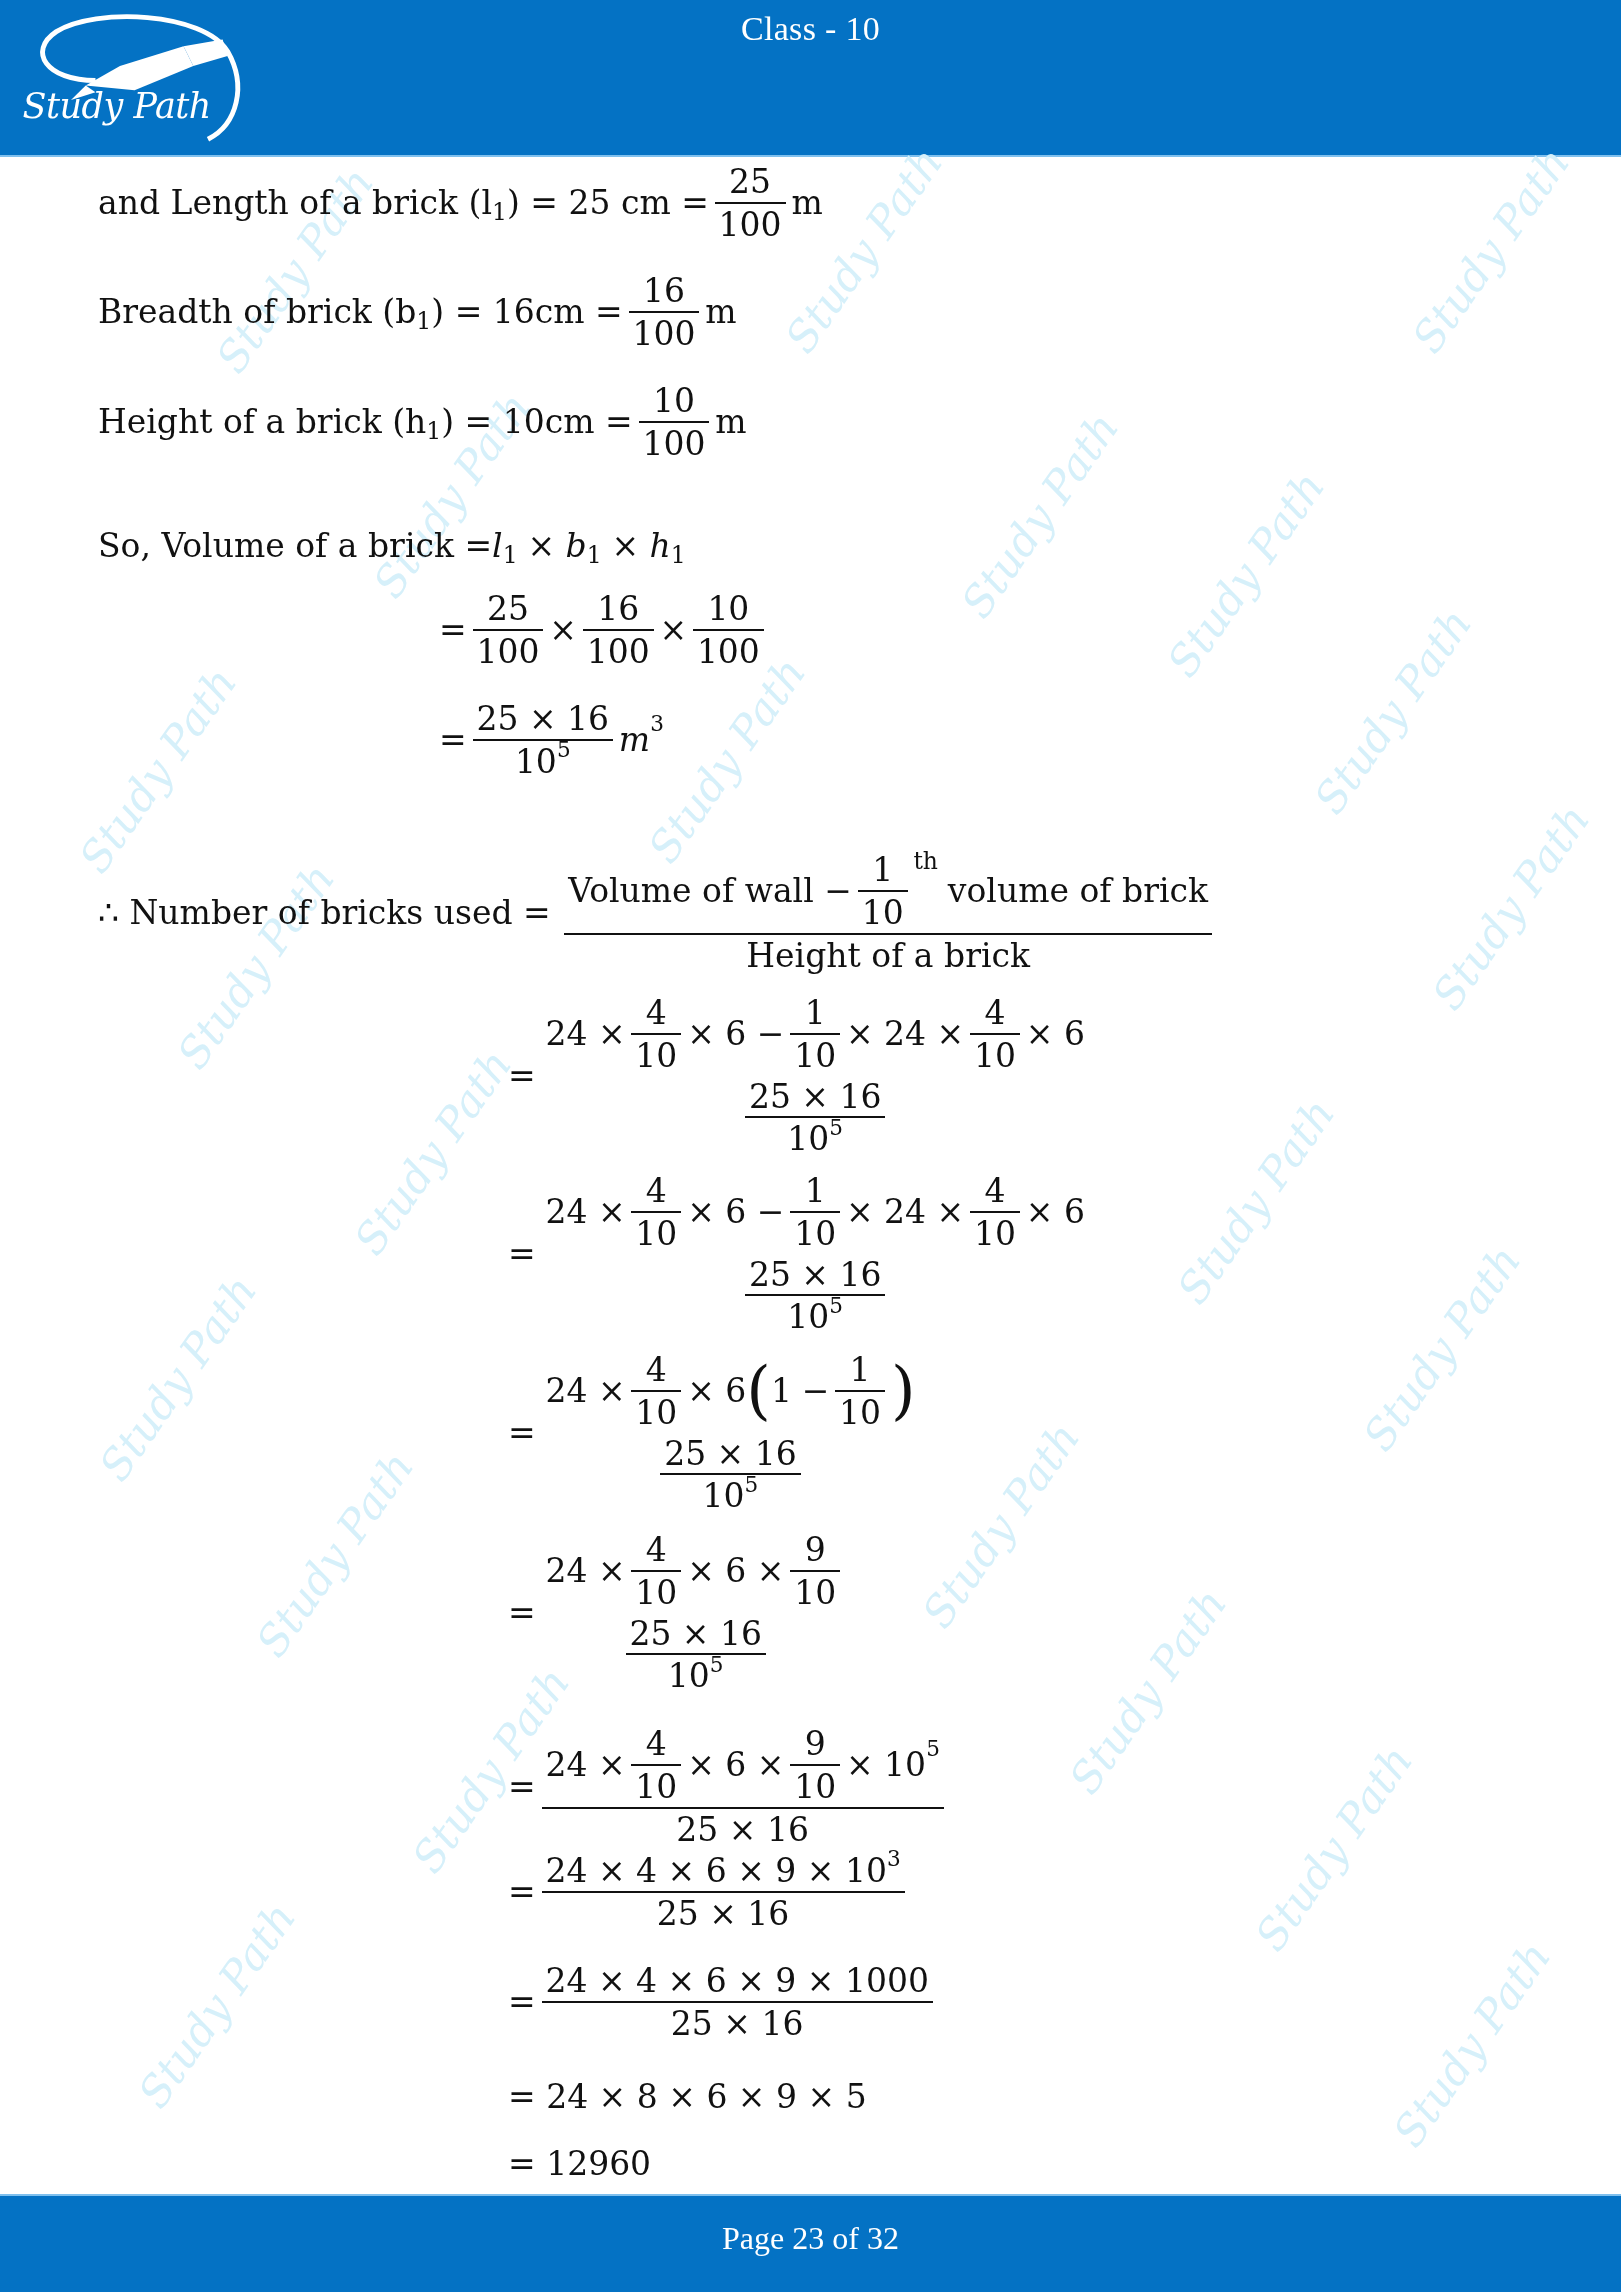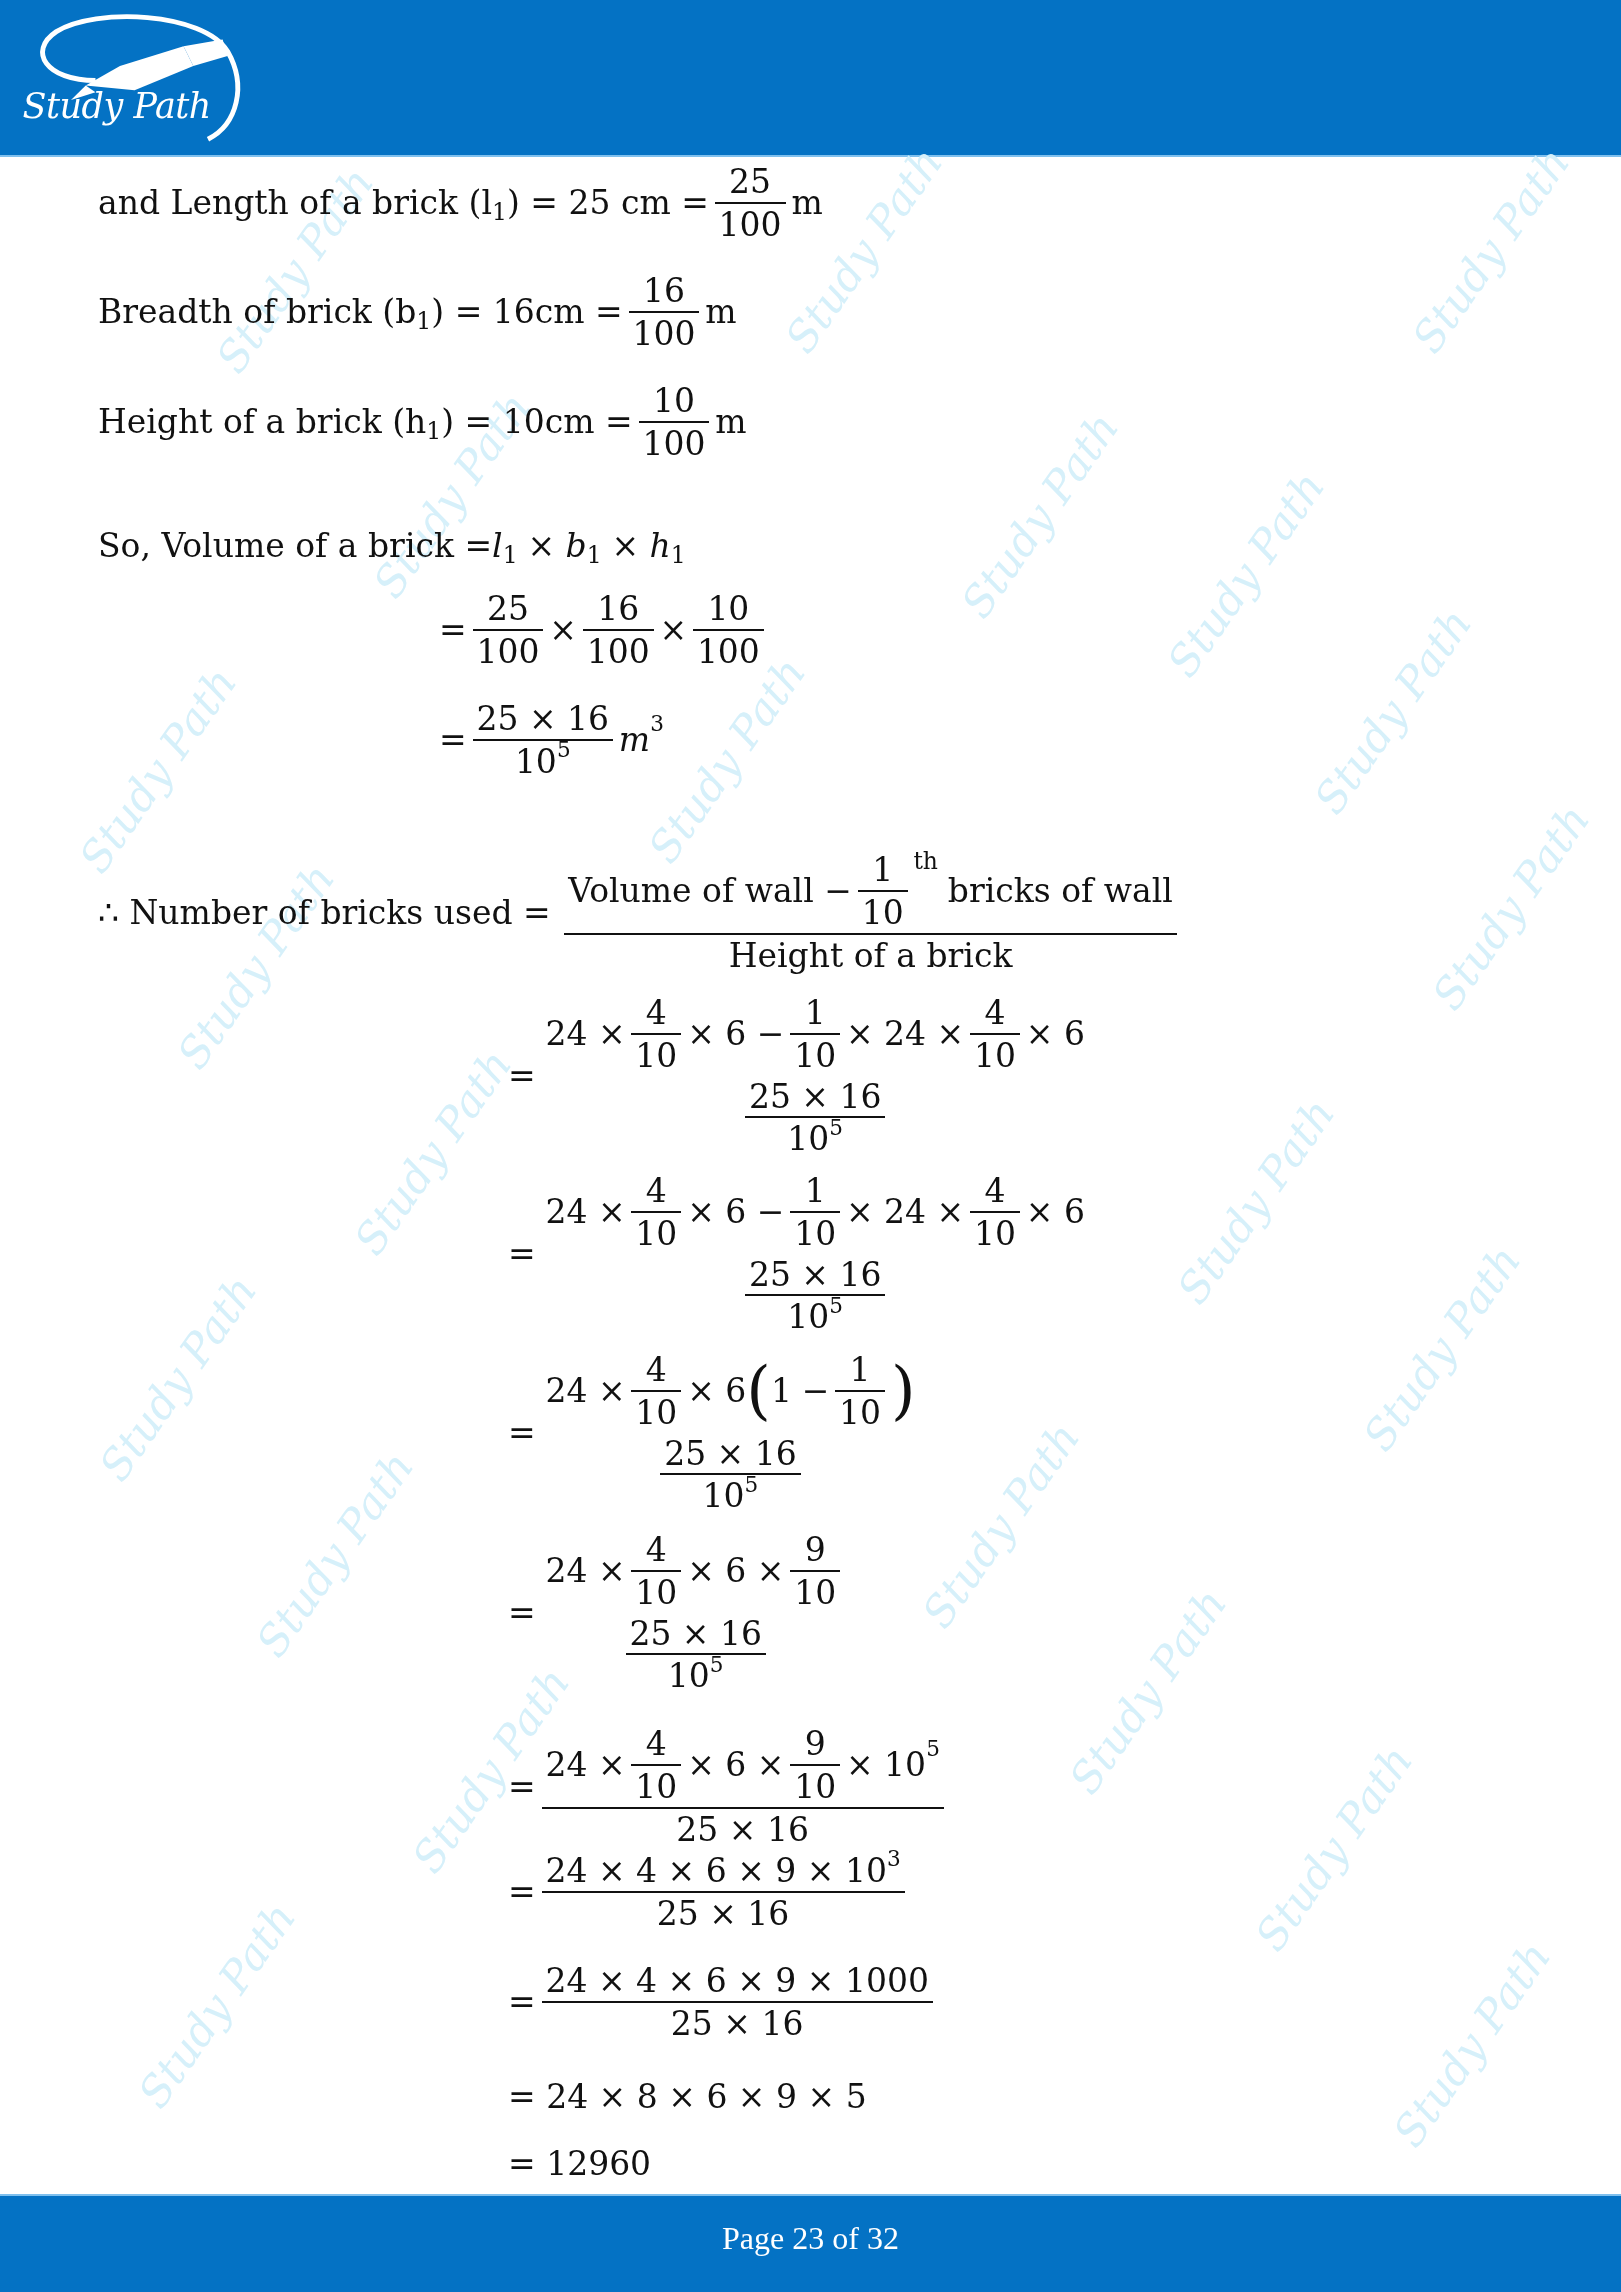--- a/index.html
+++ b/index.html
@@ -48,20 +48,21 @@
 <body>
 
 <div class="header">
   <svg class="logo" viewBox="0 0 230 145">
     <path d="M70 70 C 20 70, 0 40, 30 20 C 70 -5, 180 0, 205 40 C 225 75, 215 115, 185 130" fill="none" stroke="#fff" stroke-width="5"></path>
     <path d="M60 75 L 95 55 L 160 35 L 170 55 L 110 80 Z" fill="#fff"></path>
     <path d="M160 35 L 200 28 L 205 45 L 170 55 Z" fill="#fff"></path>
     <path d="M60 75 L 45 90 L 70 82 Z" fill="#fff"></path>
   </svg>
   <div class="logo-text">Study Path</div>
+  <div class="line l1">Class - 10</div>
 </div>
 
 <div>
   <div class="wm" style="left:176px;top:245px;">Study Path</div>
   <div class="wm" style="left:745px;top:225px;">Study Path</div>
   <div class="wm" style="left:1372px;top:225px;">Study Path</div>
   <div class="wm" style="left:333px;top:470px;">Study Path</div>
   <div class="wm" style="left:921px;top:490px;">Study Path</div>
   <div class="wm" style="left:1127px;top:549px;">Study Path</div>
   <div class="wm" style="left:39px;top:745px;">Study Path</div>
@@ -161,21 +162,21 @@
     <span>∴ Number of bricks used =</span>
     <span class="frac big" style="margin-left:13.7px;">
       <span class="num" style="display:flex;align-items:center;">
         <span>Volume of wall −</span>
         <span class="frac">
             <span class="num">1</span>
             <span class="den">10</span>
           </span>
         <span class="sup" style="top:-29px;font-size:23.5px;">th</span>
         <span class="sp"></span>
-        <span>bricks of wall</span>
+        <span>volume of brick</span>
       </span>
       <span class="den">Height of a brick</span>
     </span>
   </div>
 
   <div class="row" style="left:508px;top:996px;">
     <span>=</span>
     <span class="frac big">
       <span class="num" style="display:flex;align-items:center;">
         <span>24 ×</span>

